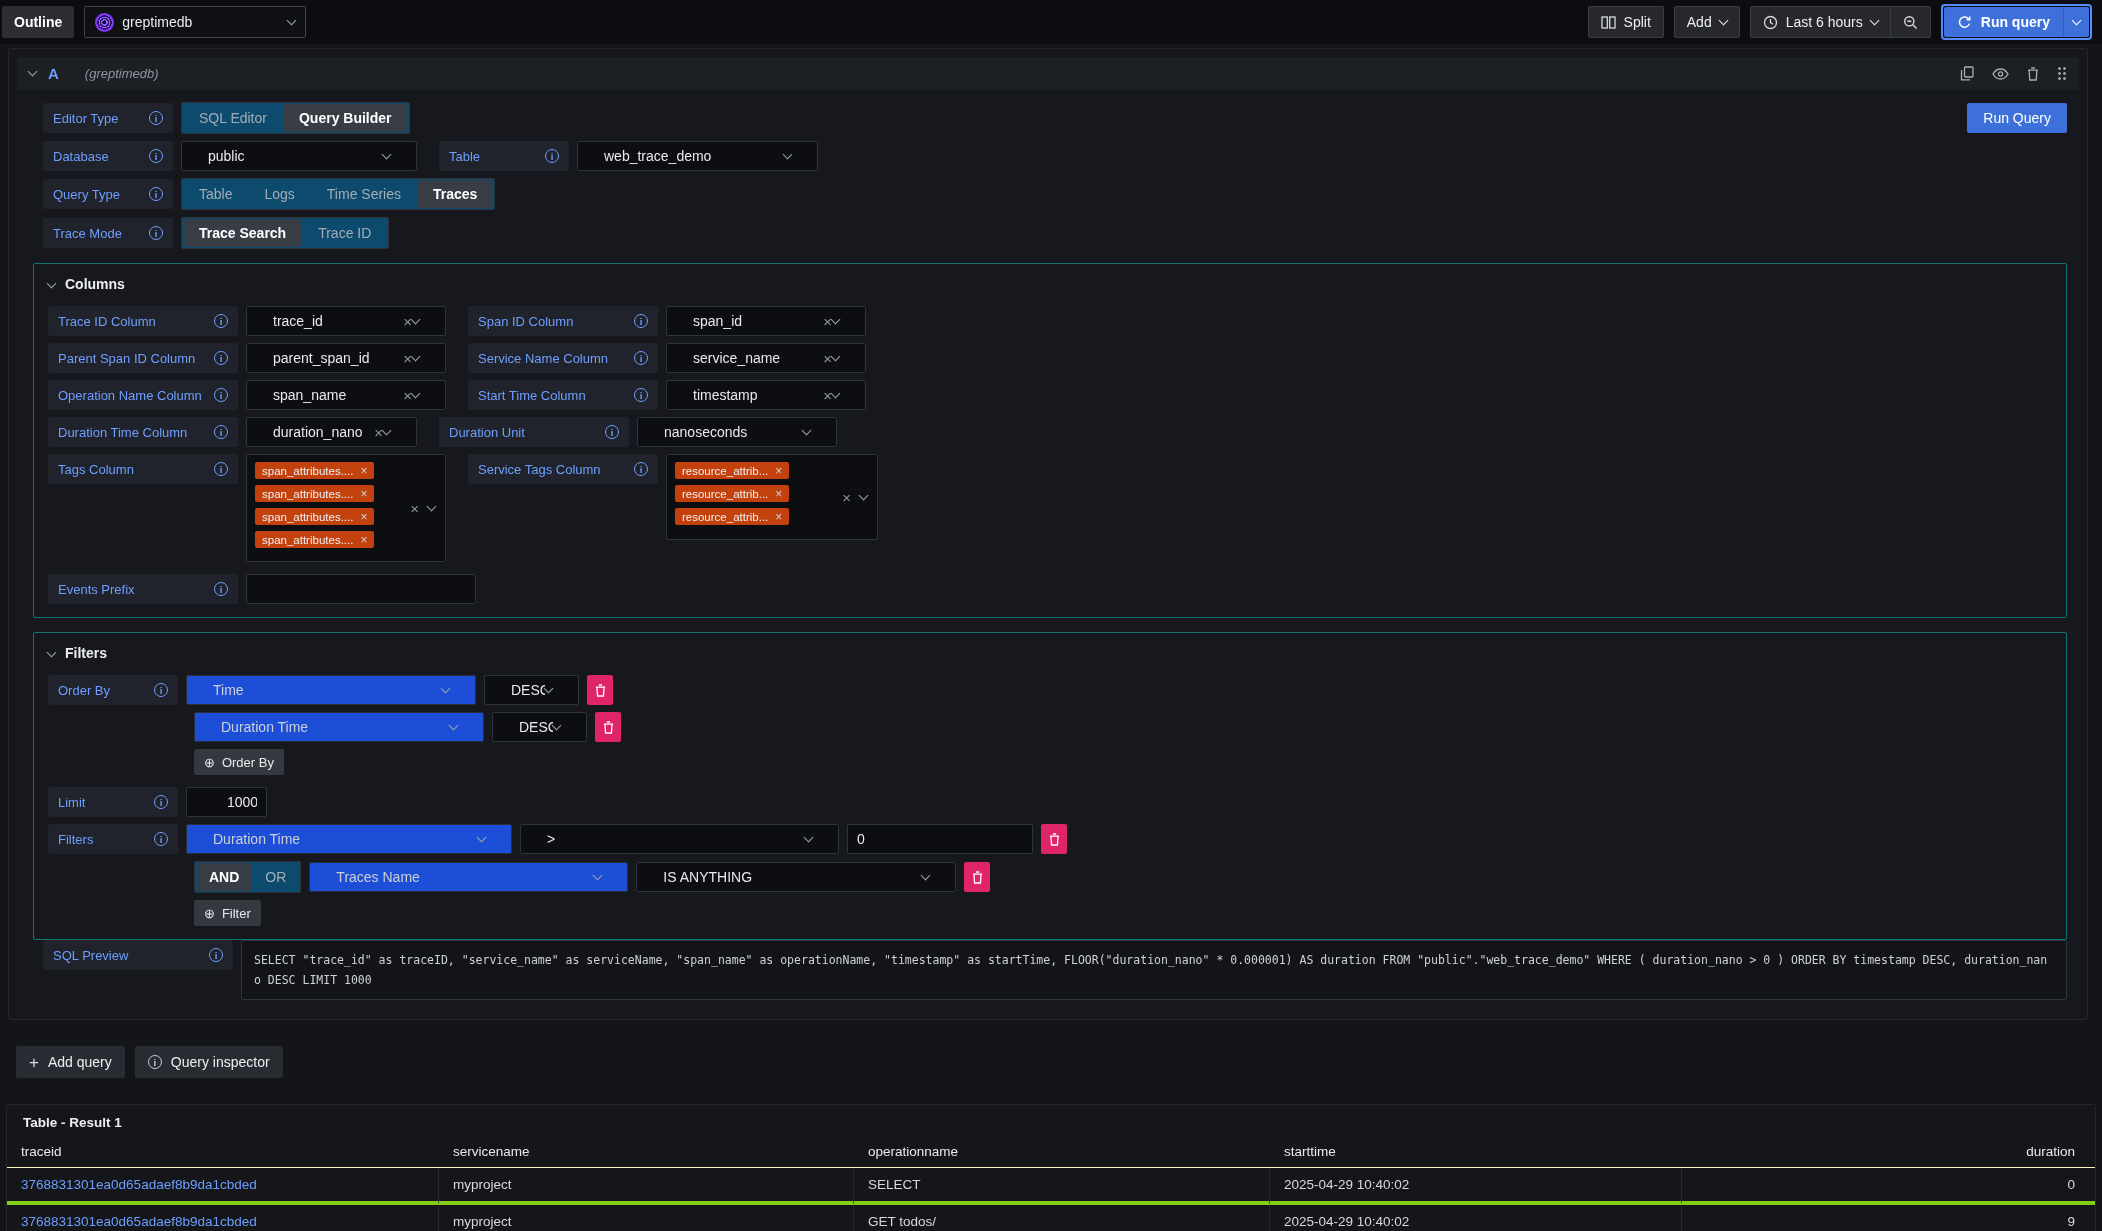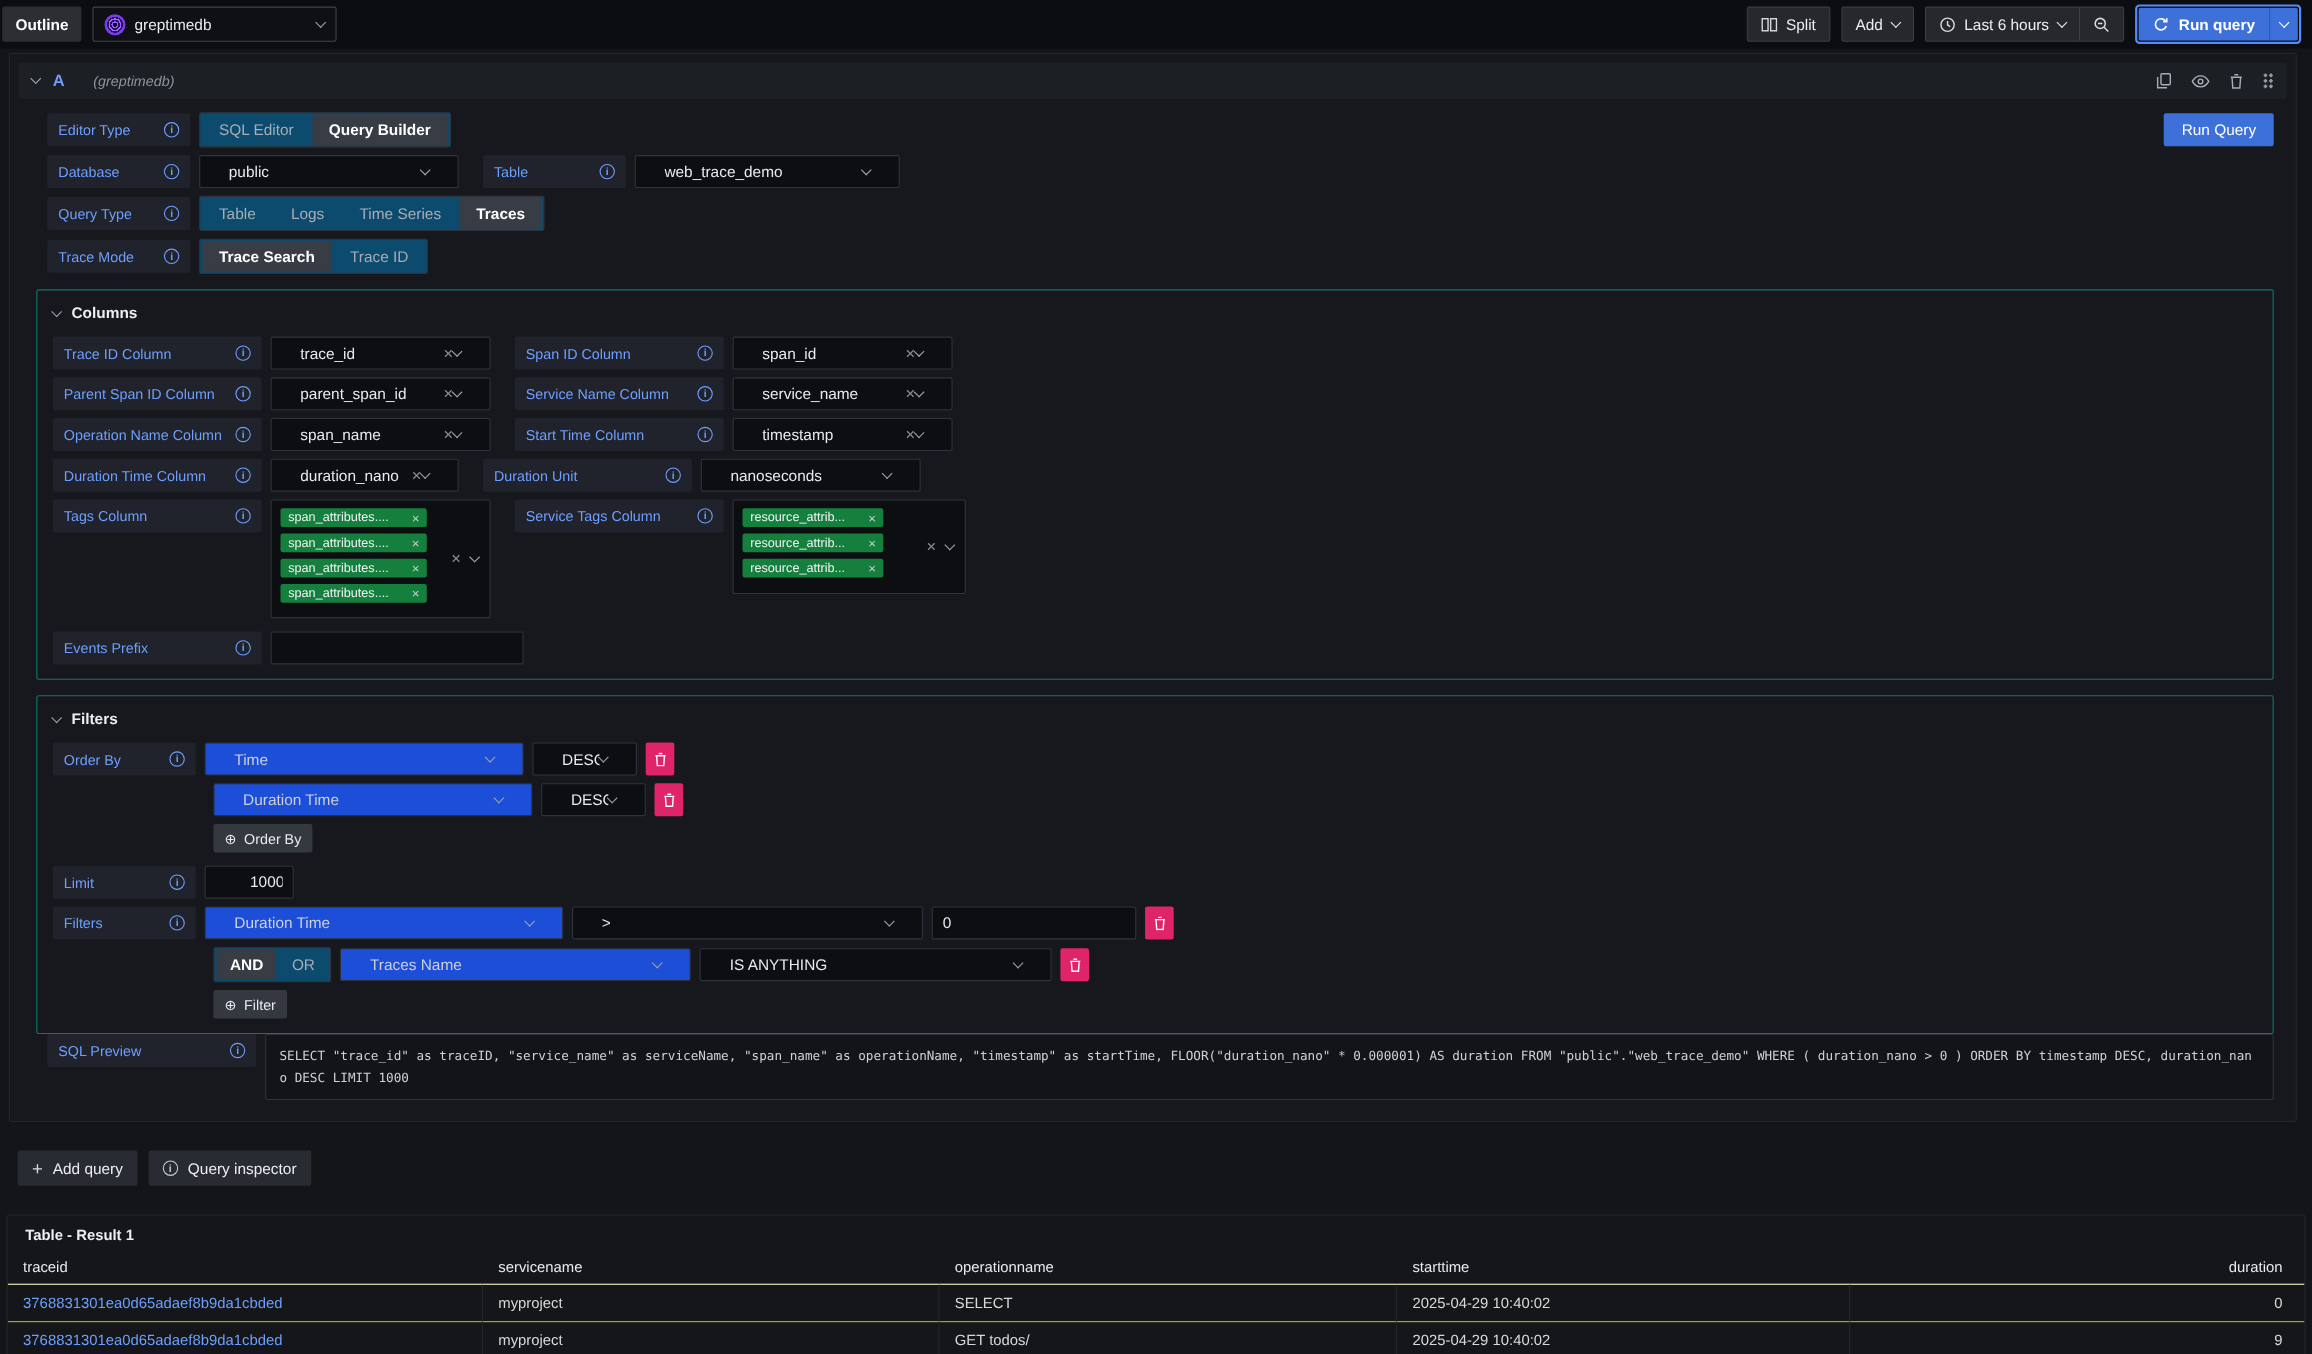--- a/index.html
+++ b/index.html
@@ -72,21 +72,21 @@
   .section{border:1px solid #0f766e;border-radius:2px;margin:14px 0 0 -10px;padding:12px 14px 6px}
   .sec-title{display:flex;align-items:center;gap:10px;color:#eceef1;font-weight:700;font-size:14px;margin-bottom:14px}
   .sec-title .cv{margin-top:-2px}
 
   .fgroup{display:flex;align-items:flex-start;gap:8px}
   .gap{width:6px}
 
   .chipbox{background:#0d0e12;border:1px solid #2f333b;border-radius:2px;display:flex;align-items:center;
        padding:7px 8px;flex:none}
   .chips{display:flex;flex-direction:column;gap:6px;flex:1}
-  .chip{display:inline-flex;align-items:center;gap:21px;background:#15803d;border-radius:2px;height:17px;
+  .chip{display:inline-flex;align-items:center;gap:7px;background:#c2410c;border-radius:2px;height:17px;
        padding:0 7px;font-size:11.5px;color:#f0f2f4;width:max-content}
   .chip .x-ic{font-size:12px;color:#d0d3d8}
   .chipbox-ics{display:flex;align-items:center;gap:9px;padding:0 2px 0 8px}
 
   .trash-btn{width:26px;height:30px;border-radius:2px;background:#e0246a;display:flex;align-items:center;
        justify-content:center;flex:none}
   .add-btn{height:26px;display:inline-flex;align-items:center;gap:7px;background:#34383f;border-radius:2px;
        padding:0 10px;color:#e8eaed;font-size:13px;font-weight:500}
   .oplus{font-size:13px;line-height:1}
   .indent{margin-left:138px}
@@ -106,21 +106,21 @@
        padding:0 13px;color:#eceef1;font-weight:500}
   .plus-g{font-size:17px;font-weight:400;color:#d8dadf;line-height:1}
 
   
   .table-panel{margin:26px 6px 0 6px;border:1px solid #23262c;border-radius:2px;background:#141619;
        height:150px;overflow:hidden}
   .tp-title{padding:10px 0 8px 16px;color:#eceef1;font-weight:700;font-size:13.5px}
   .tgrid{display:grid;grid-template-columns:432px 415px 416px 412px 1fr}
   .th{padding:6px 8px 8px 14px;color:#e8eaed;font-weight:500;font-size:13.5px;border-bottom:1px solid #fef9c3}
   .th.num{text-align:right;padding-right:20px}
-  .td{padding:9px 8px 9px 14px;font-size:13.5px;border-bottom:1px solid #84cc16;border-right:1px solid #24272d;
+  .td{padding:9px 8px 9px 14px;font-size:13.5px;border-bottom:4px solid #84cc16;border-right:1px solid #24272d;
        white-space:nowrap;overflow:hidden}
   .td:last-child{border-right:none;text-align:right;padding-right:20px}
   .td a{color:#6e9fff;text-decoration:none}
 </style>
 </head>
 <body>
 
 <div class="topbar">
   <div class="outline-btn">
     <span>Outline</span>

